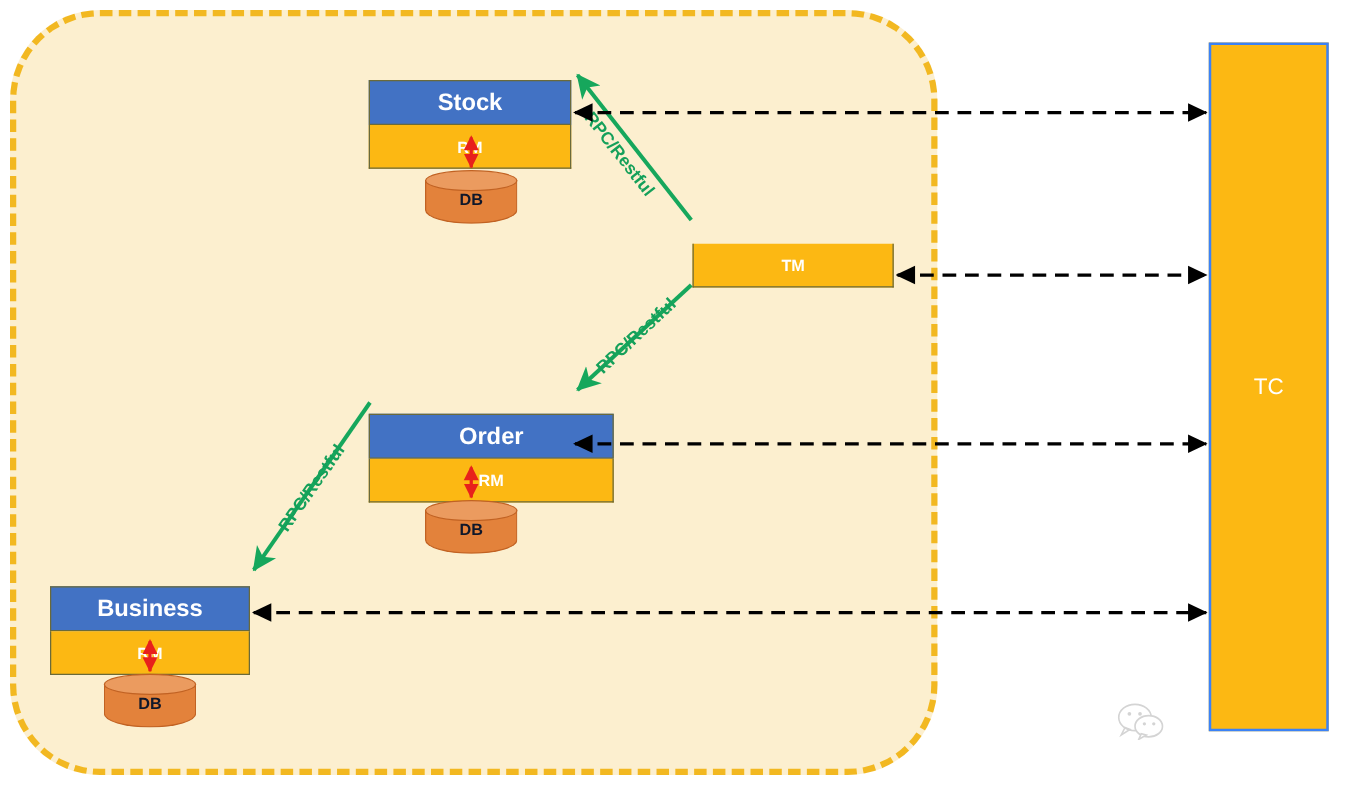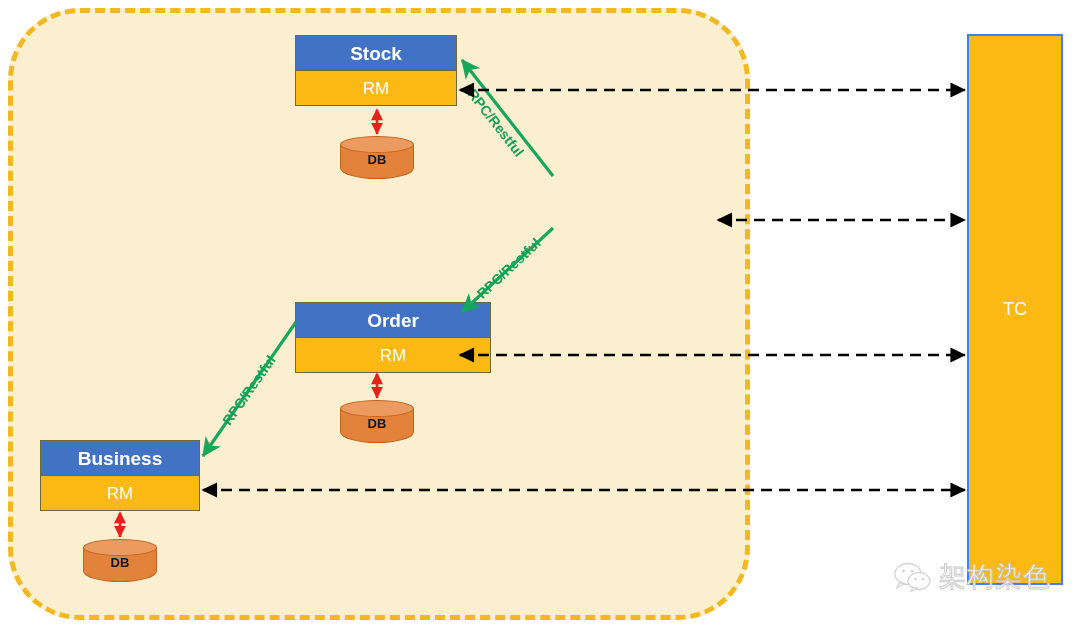--- a/index.html
+++ b/index.html
@@ -40,42 +40,43 @@
     font-weight: bold;
     color: #eeaa22;
     letter-spacing: 0.2px;
     white-space: nowrap;
   }
 
   
   .service {
     position: absolute;
     box-sizing: border-box;
+    margin-top: 29px;
   }
   .service .svc-head {
     box-sizing: border-box;
     background: #4272c4;
     border: 1px solid #6a6a3a;
     color: #ffffff;
     font-size: 19px;
     font-weight: bold;
     display: flex;
     align-items: center;
     justify-content: center;
     height: 36px;
     line-height: 1;
   }
   .service .svc-body {
     box-sizing: border-box;
     background: #fcb813;
     border: 1px solid #6a6a3a;
     border-top: none;
     color: #ffffff;
-    font-size: 17px;
-    font-weight: normal;
+    font-size: 13px;
+    font-weight: bold;
     display: flex;
     align-items: center;
     justify-content: center;
     height: 35px;
     line-height: 1;
   }
 
   #svc-stock   { left: 295px; top: 35px;  width: 162px; }
   #svc-business{ left: 554px; top: 166px; width: 161px; }
   #svc-order   { left: 295px; top: 302px; width: 196px; }
@@ -181,20 +182,21 @@
 <div id="stage">
 
   <div class="boundary"></div>
 
   <div class="service" id="svc-stock">
     <div class="svc-head">Stock</div>
     <div class="svc-body">RM</div>
   </div>
 
   <div class="service" id="svc-business">
+    <div class="svc-body">TM</div>
   </div>
 
   <div class="service" id="svc-order">
     <div class="svc-head">Order</div>
     <div class="svc-body">RM</div>
   </div>
 
   <div class="service" id="svc-account">
     <div class="svc-head">Business</div>
     <div class="svc-body">RM</div>
@@ -265,16 +267,15 @@
     <svg width="40" height="30" viewBox="0 0 40 30">
       <ellipse cx="15" cy="12" rx="13" ry="10.5" fill="none" stroke="#d2d2d2" stroke-width="1.3"></ellipse>
       <path d="M7,20 L4,26 L11,21.5 Z" fill="none" stroke="#d2d2d2" stroke-width="1.3"></path>
       <circle cx="10.5" cy="9" r="1.5" fill="#d2d2d2"></circle>
       <circle cx="19" cy="9" r="1.5" fill="#d2d2d2"></circle>
       <ellipse cx="26" cy="19" rx="11" ry="8.5" fill="#ffffff" stroke="#d2d2d2" stroke-width="1.3"></ellipse>
       <path d="M20,25 L18,29.5 L24,26 Z" fill="#ffffff" stroke="#d2d2d2" stroke-width="1.3"></path>
       <circle cx="22.5" cy="17" r="1.3" fill="#d2d2d2"></circle>
       <circle cx="30" cy="17" r="1.3" fill="#d2d2d2"></circle>
     </svg>
-    <span class="wm-text">架构染色</span>
   </div>
 
 </div>
 
 </body></html>

